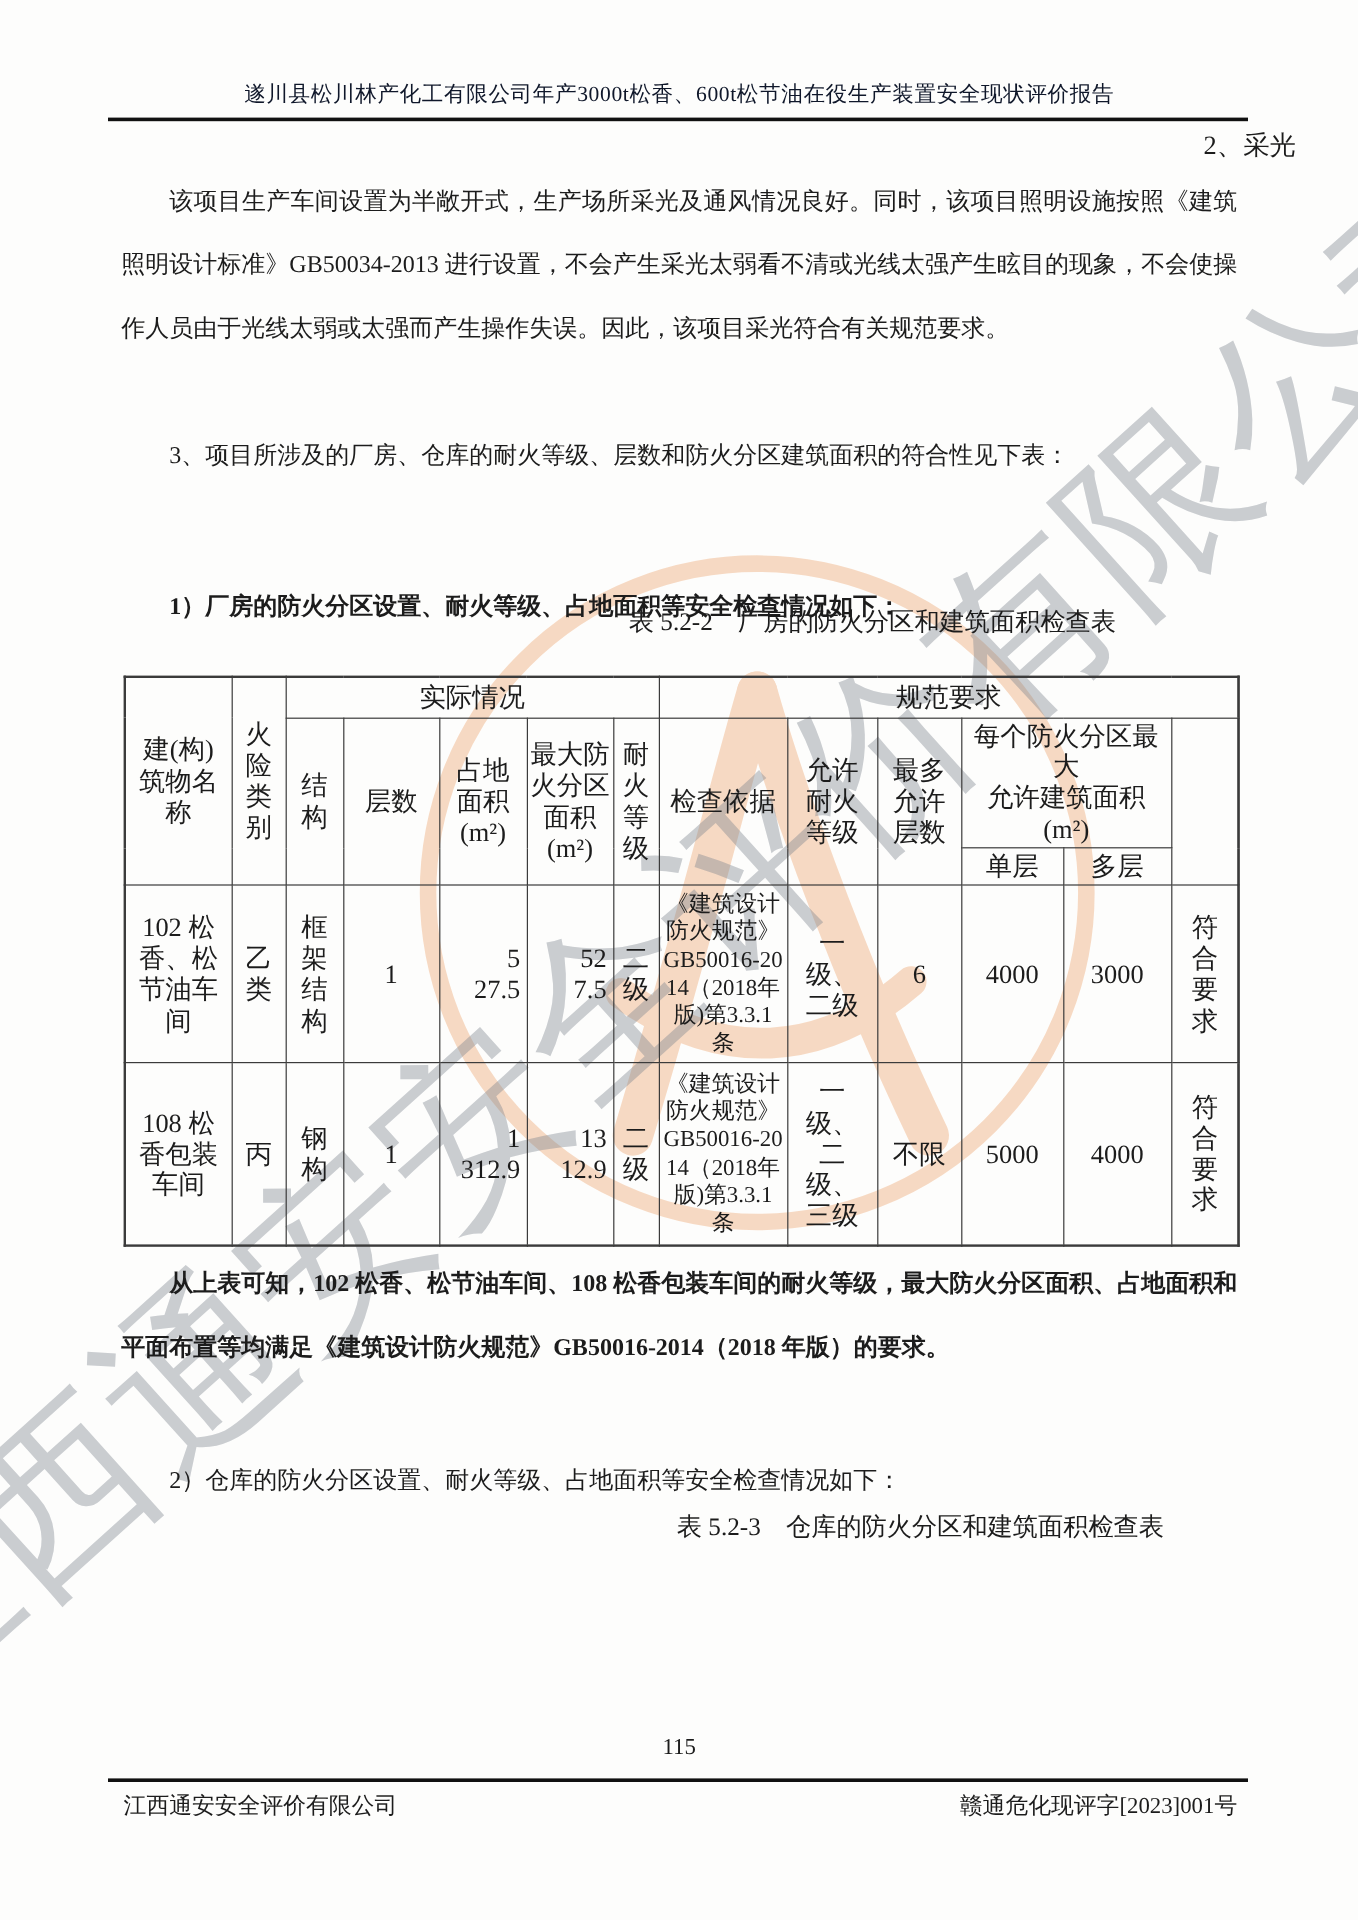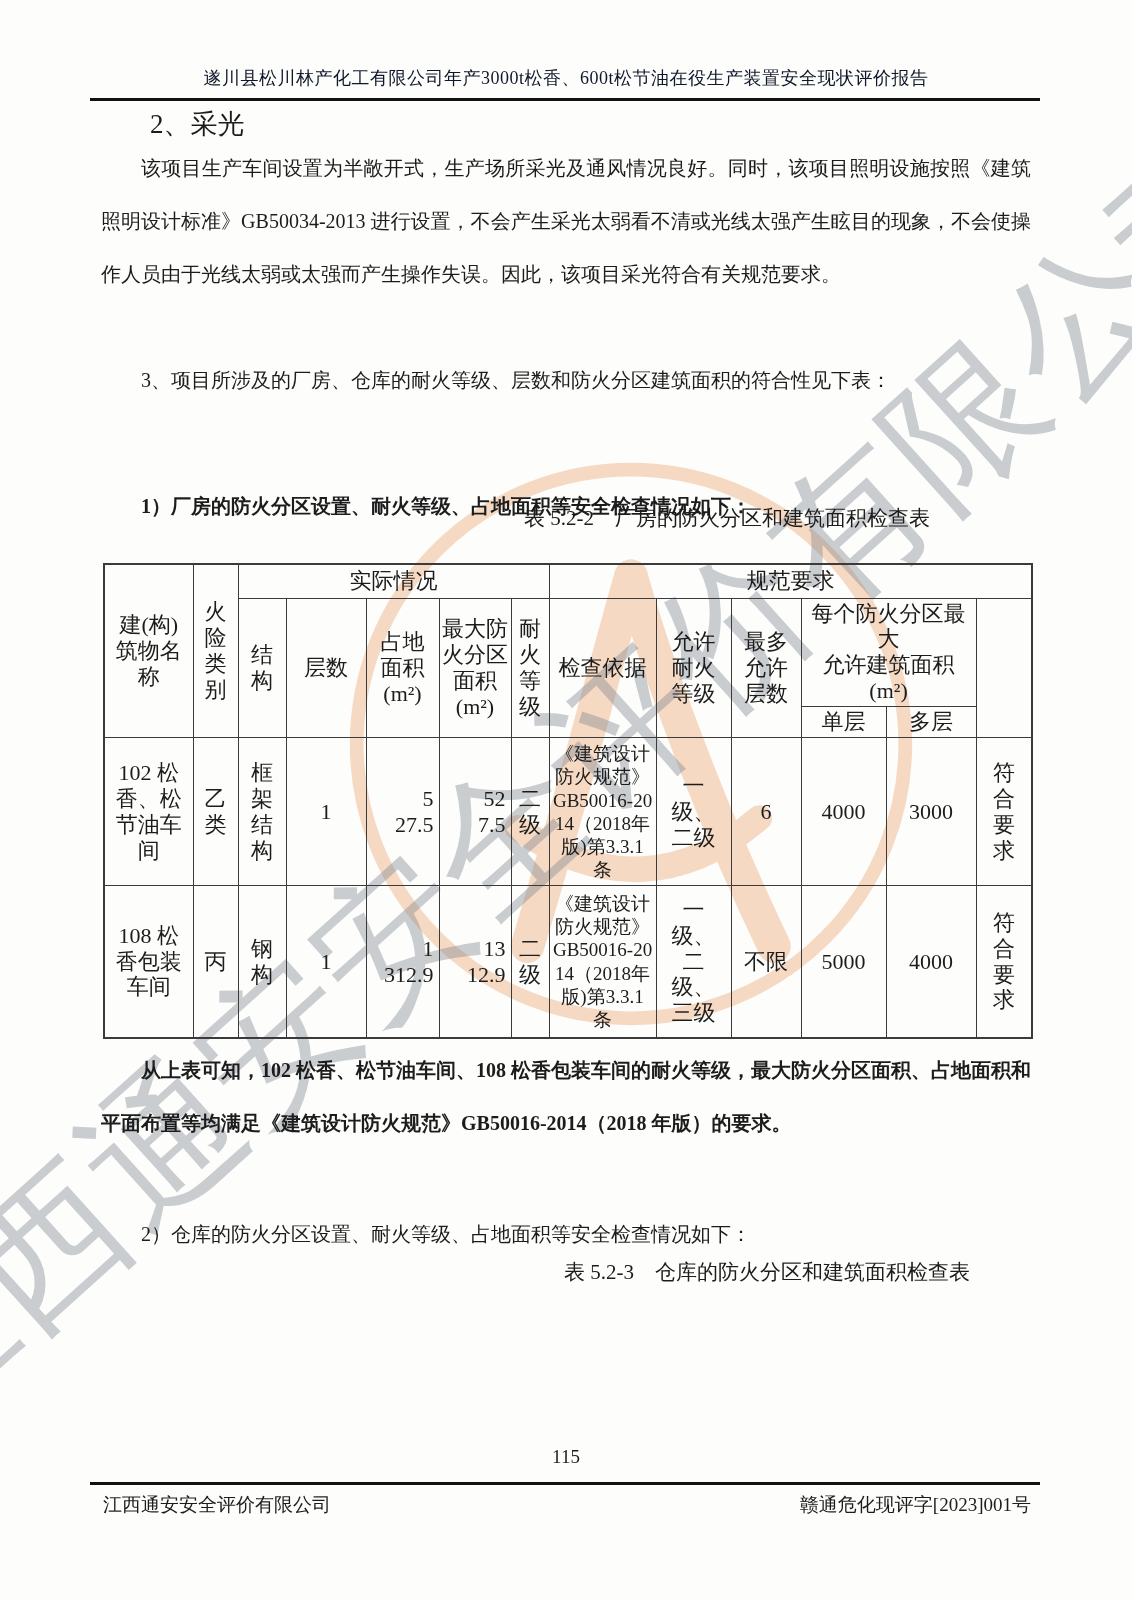--- a/index.html
+++ b/index.html
@@ -29,21 +29,21 @@
     font-size:18px;color:#0f172a;letter-spacing:0.5px;
   }
   .header-rule{position:absolute;top:98px;left:90px;width:950px;height:3px;background:#111;}
   .page-number{position:absolute;top:1446px;left:0;width:100%;text-align:center;font-size:19px;}
   .footer-rule{position:absolute;top:1482px;left:90px;width:950px;height:3px;background:#111;}
   .footer-row{position:absolute;top:1492px;left:103px;width:928px;font-size:19px;}
   .footer-left{float:left;}
   .footer-right{float:right;margin-left:31px;}
   
   .content{position:absolute;left:101px;width:930px;z-index:2;}
-  .h2{position:absolute;top:106px;left:150px;font-size:27px;}
+  .h2{position:absolute;top:106px;left:150px;font-size:22px;text-align:right;}
   .p{font-size:20px;line-height:53px;text-align:justify;text-indent:2em;}
   .p1{position:absolute;top:142px;}
   .p2{position:absolute;top:354px;}
   .p3{position:absolute;top:480px;font-weight:bold;}
   .cap{position:absolute;left:0;width:930px;text-align:right;font-size:21px;}
   .cap1{top:504px;}
   .p4{position:absolute;top:1044px;font-weight:bold;}
   .p5{position:absolute;top:1208px;}
   .cap2{top:1258px;padding-left:40px;}
   

